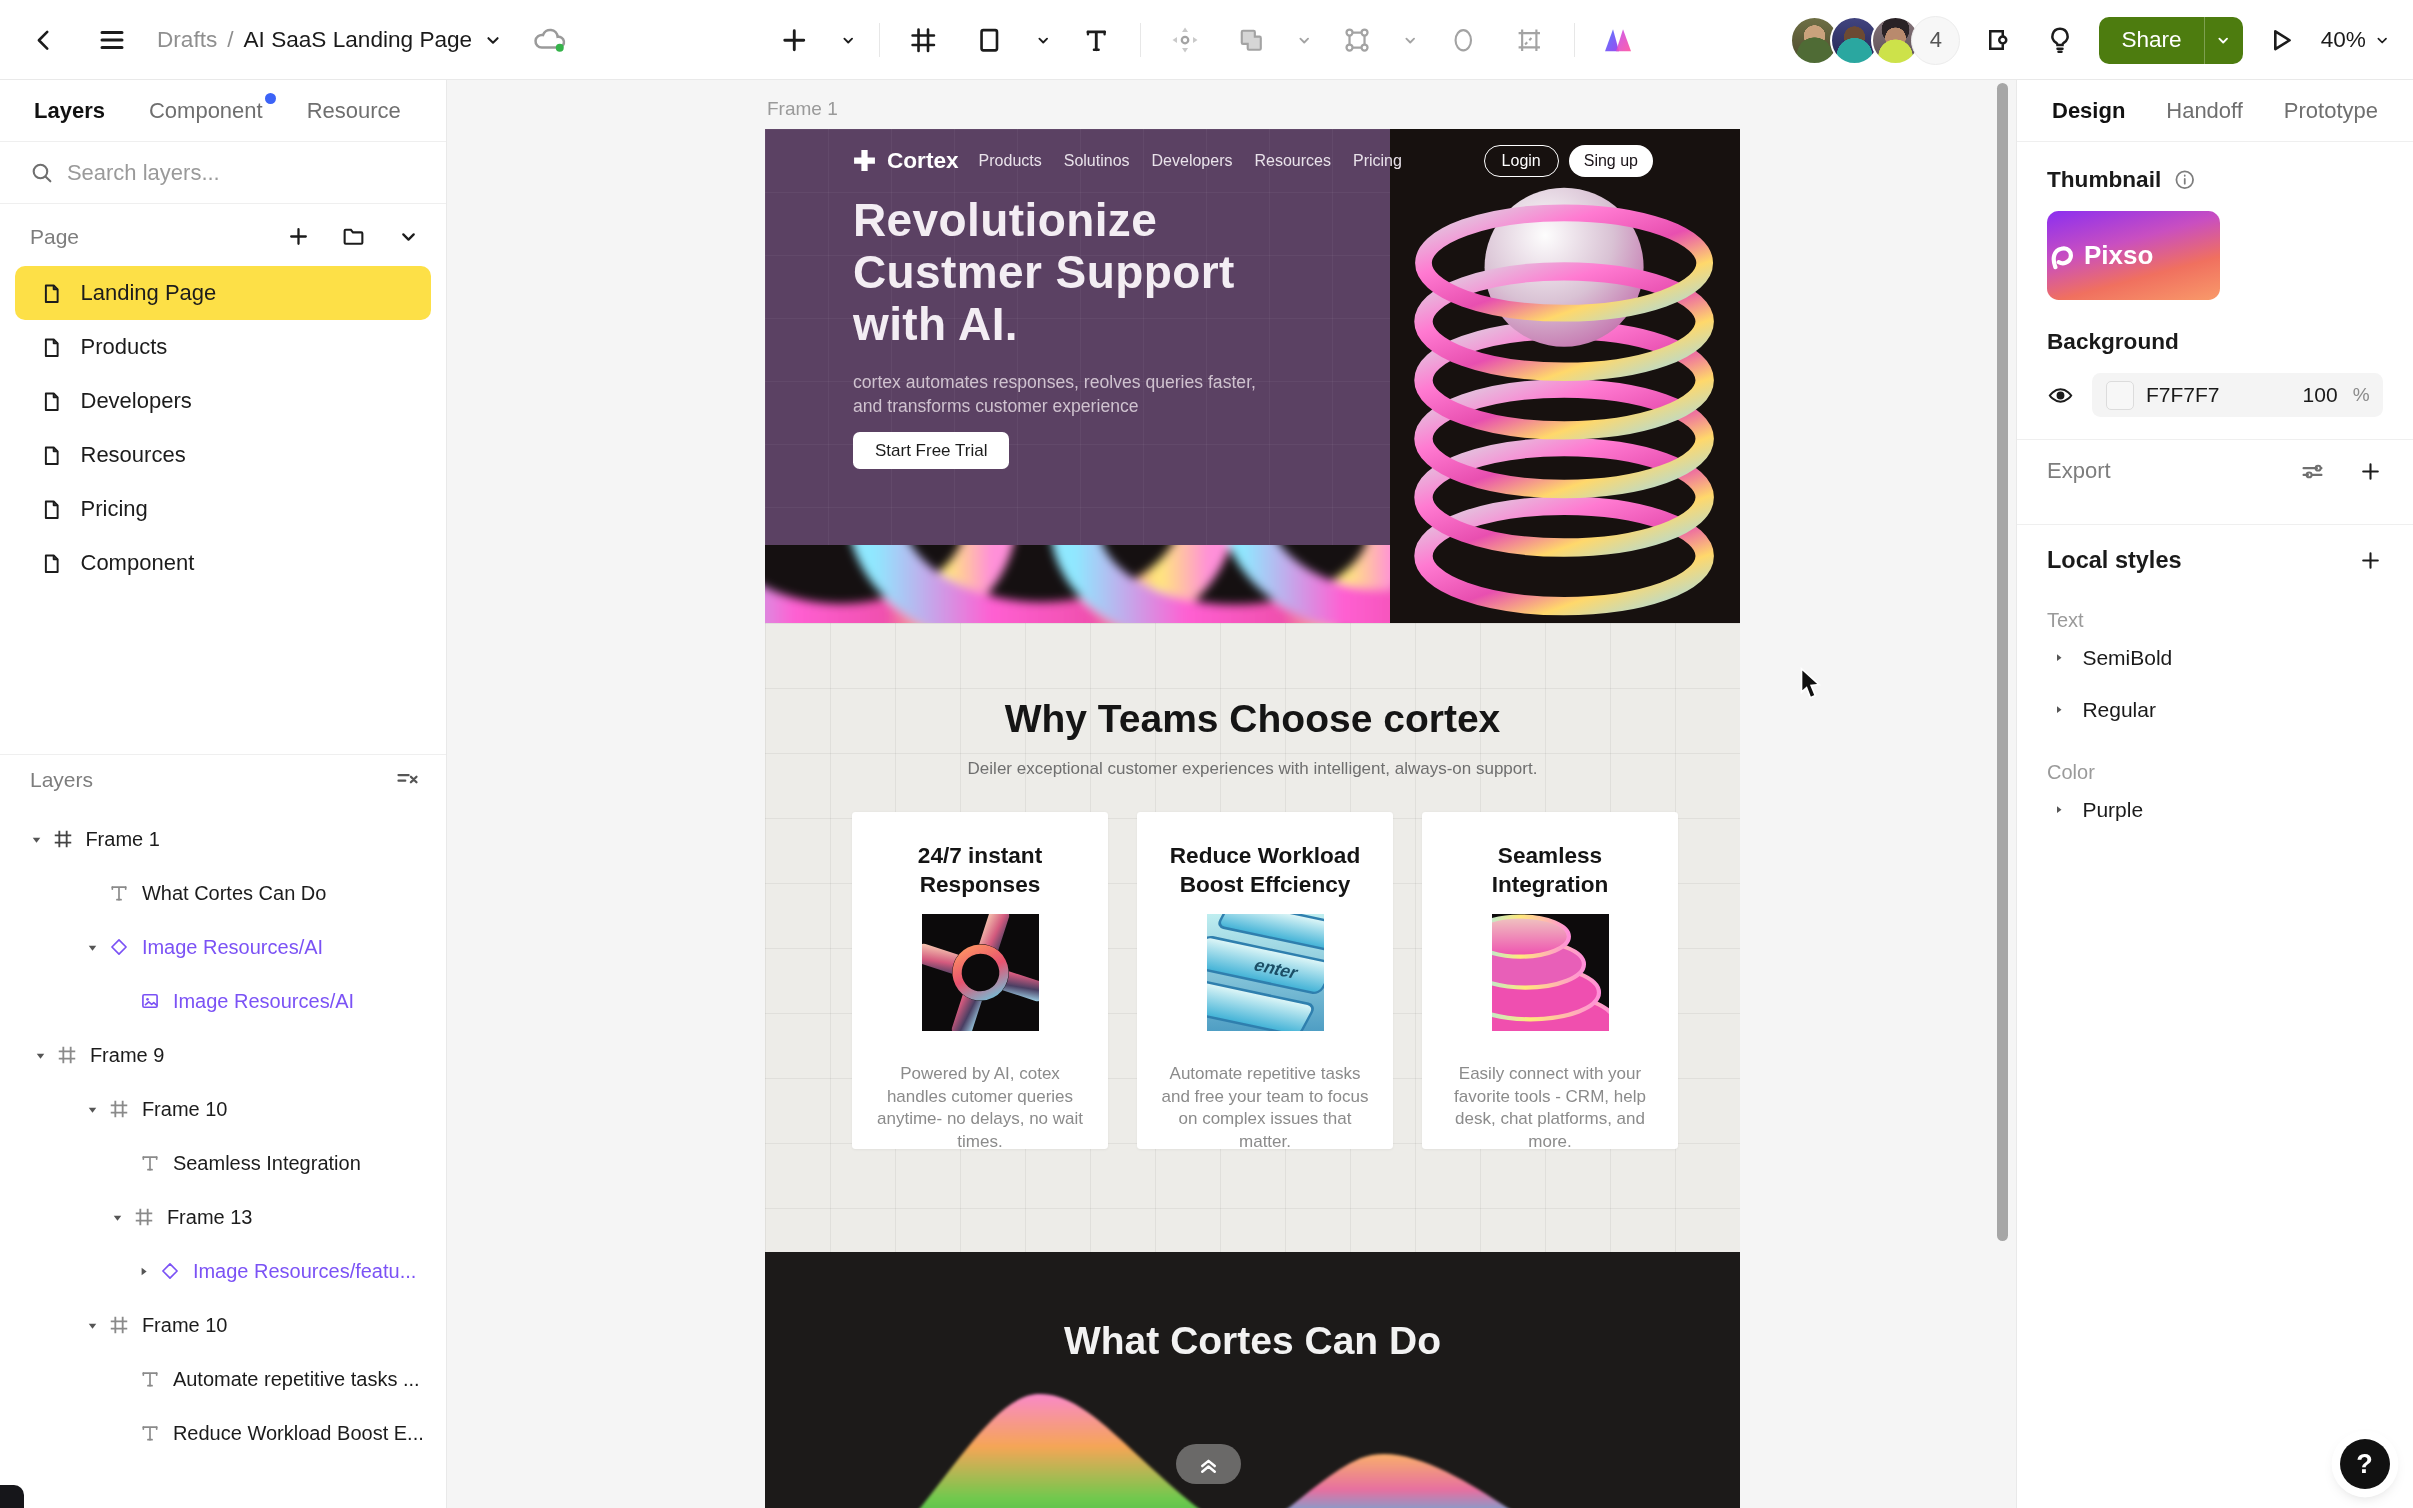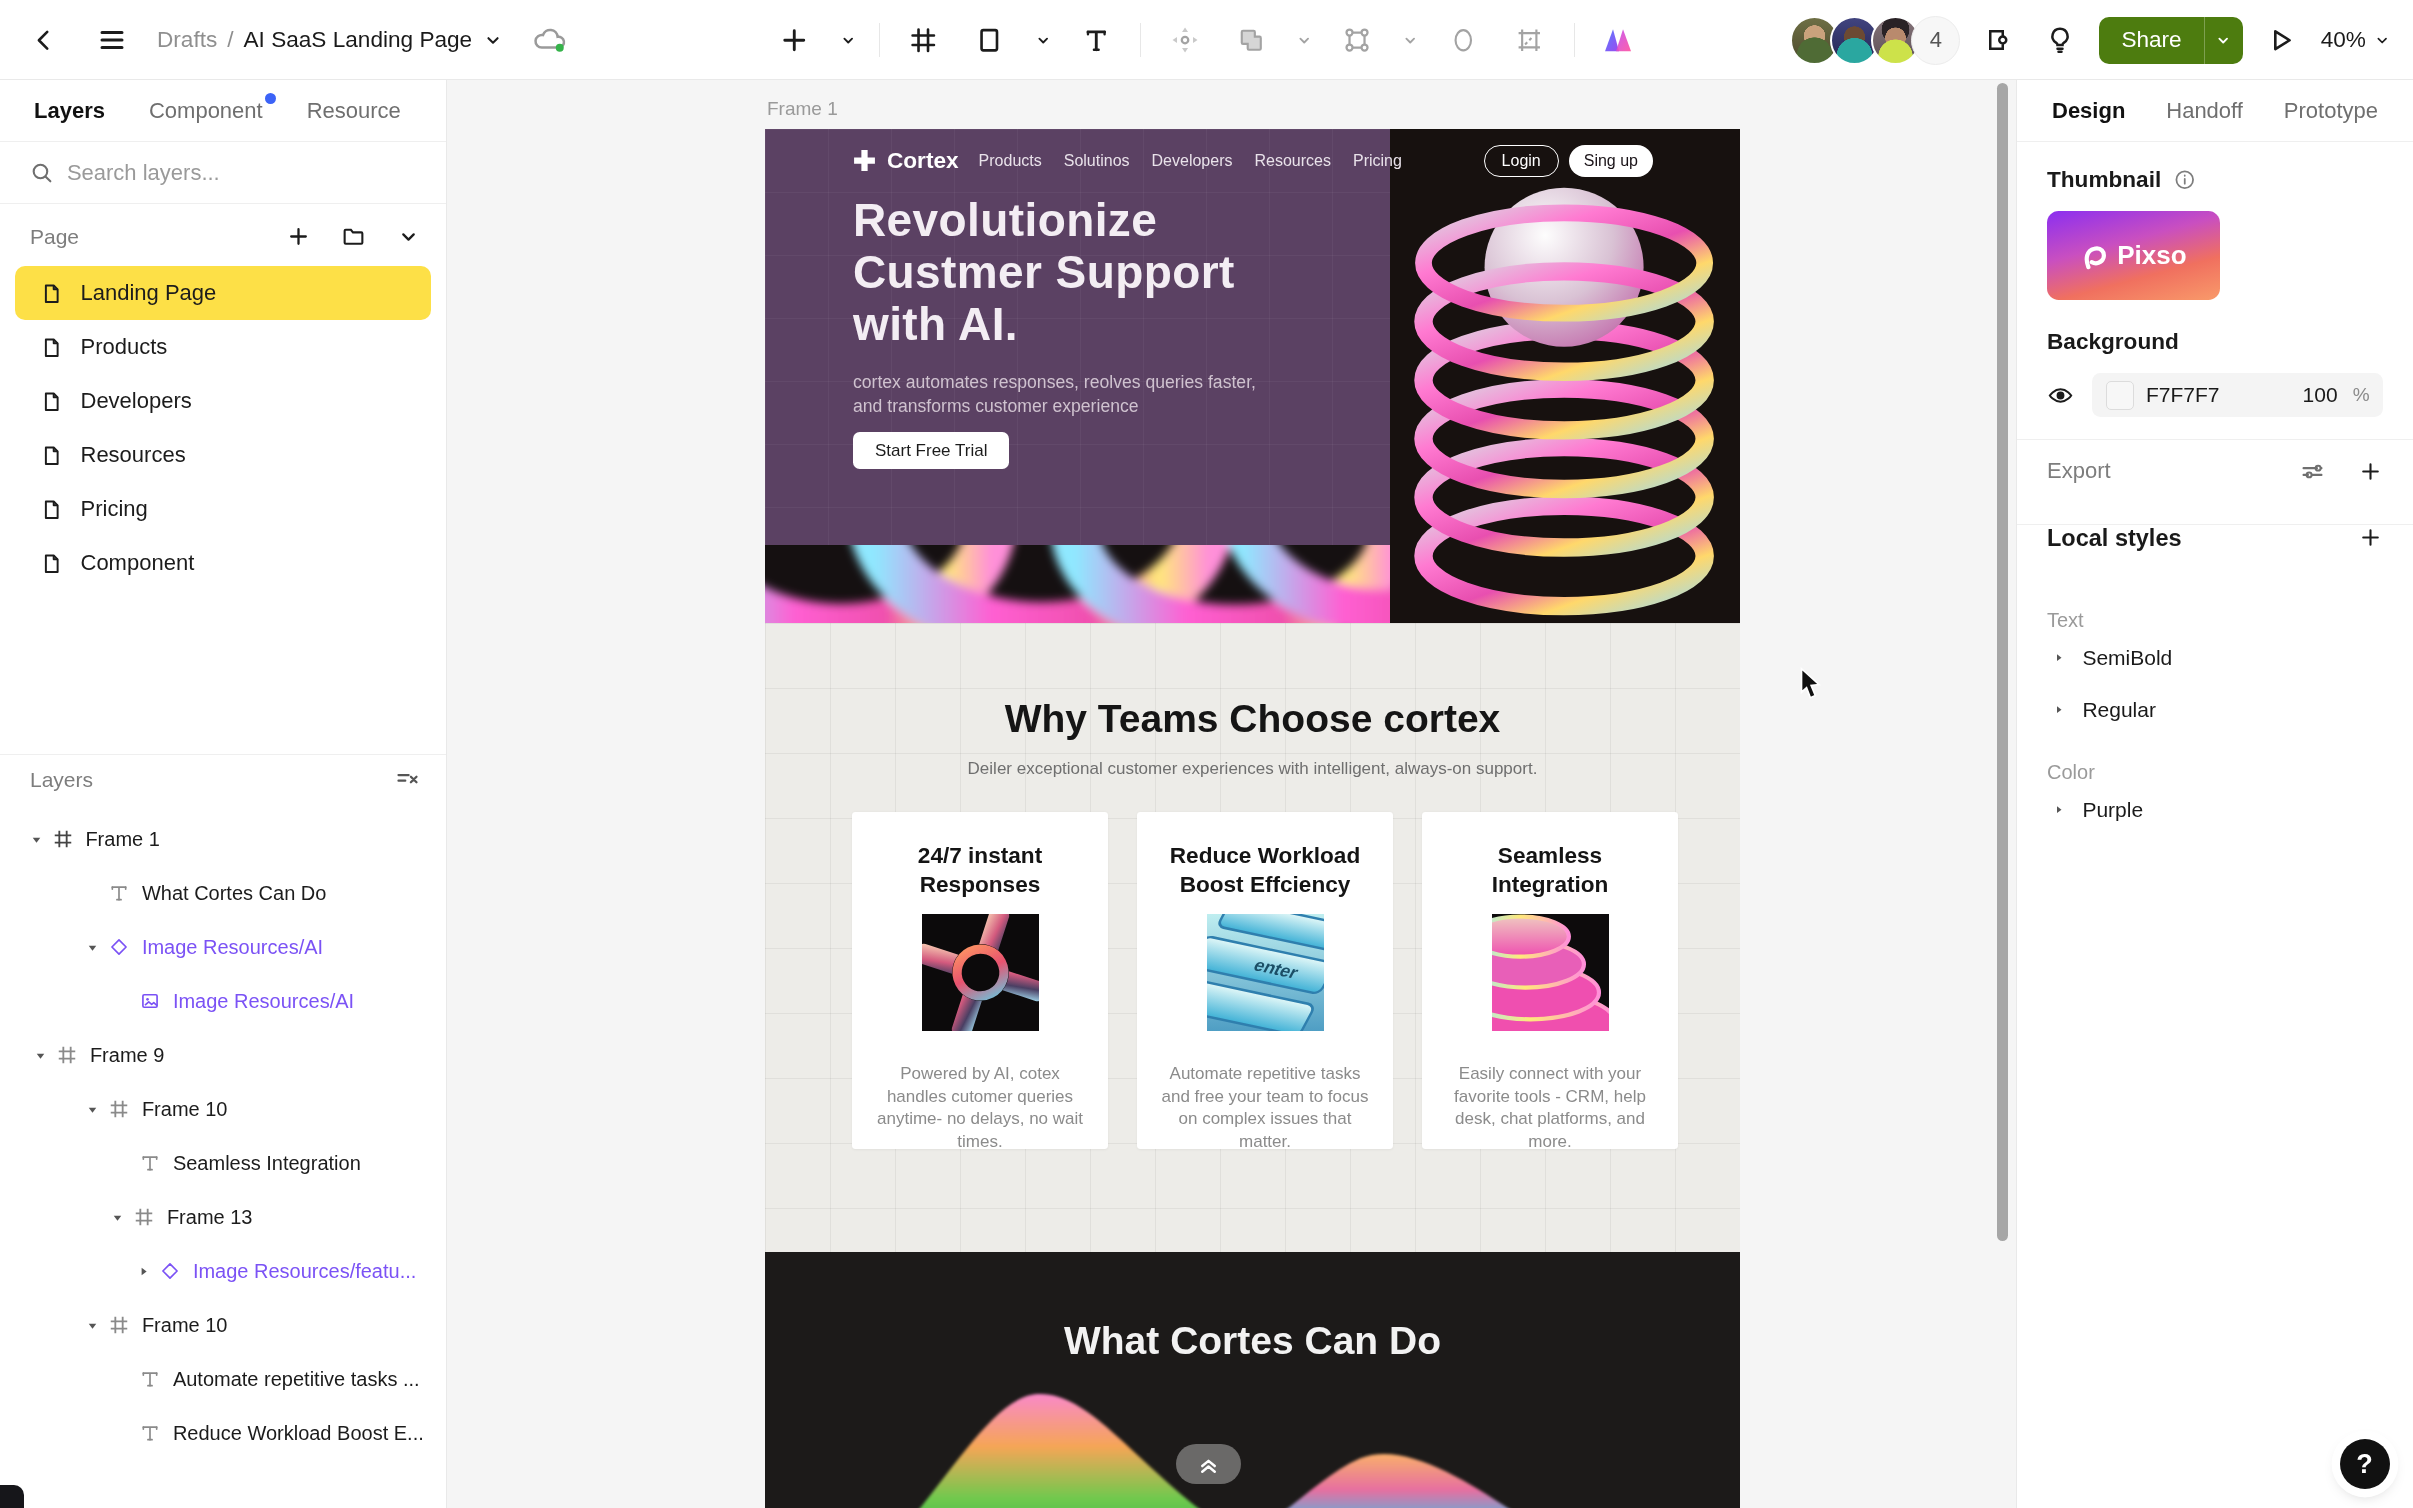--- a/index.html
+++ b/index.html
@@ -68,34 +68,34 @@
   .right-panel { position:absolute; right:0; top:80px; width:397px; height:1429px; background:#fff;
     border-left:0.8px solid #e9e9e9; z-index:40; }
   .rp-tabs { display:flex; align-items:center; justify-content:space-between; height:62px; padding:0 35px; border-bottom:0.8px solid #efefef;text-align:center; }
   .rp-tab { font-size:22px; color:#6f6f6f; }
   .rp-tab.active { color:#111; font-weight:700; }
   .rp-section { padding:0 30px; }
   .thumb-label-row { display:flex; align-items:center; gap:11.7px; margin-top:25px; }
   .rp-label { font-size:22.6px; font-weight:700; color:#1a1a1a; }
   .pixso-thumb { margin-top:18.4px; width:173px; height:89px; border-radius:11.7px; position:relative; overflow:hidden;
     background:linear-gradient(165deg,#8b2ff0 0%,#c94fc0 38%,#f0705f 68%,#f99a6a 100%); }
-  .pixso-inner { position:absolute; inset:0; display:flex; align-items:center; justify-content:center; gap:8.4px;
+  .pixso-inner { position:absolute; inset:0; display:flex; align-items:center; gap:8.4px;
     color:#fff; font-size:26px; font-weight:700; }
   .bg-label { margin-top:28.5px; }
   .bg-row { display:flex; align-items:center; gap:18.4px; margin-top:18.4px; }
   .bg-pill { flex:1; display:flex; align-items:center; height:44px; background:#f4f4f4; border-radius:8.4px; padding:0 13.4px; gap:11.7px; }
   .bg-swatch { width:28.5px; height:28.5px; border-radius:5px; background:#f7f7f7; border:1.7px solid #dcdcdc; }
   .bg-hex { font-size:21px; color:#1a1a1a; flex:1; }
   .bg-opacity { font-size:21px; color:#1a1a1a; }
   .bg-unit { font-size:19px; color:#8a8a8a; margin-left:3.4px; }
   .rp-row { display:flex; align-items:center; height:62px; }
   .rp-row-label-gray { font-size:22px; color:#7d7d7d; flex:1; }
   .rp-row-icons { display:flex; gap:32px; align-items:center; }
   .rp-divider { height:0.8px; background:#efefef; margin:22px -30px 0 -30px; }
-  .local-row { display:flex; align-items:flex-start; height:72px;gap:38px; }
+  .local-row { display:flex; align-items:center; height:72px;gap:38px; }
   .local-label { font-size:23.5px; font-weight:700; color:#1a1a1a; flex:1; }
   .group-label { font-size:20px; color:#9a9a9a; margin-top:11.7px; }
   .style-row { display:flex; align-items:center; gap:17px; height:52px; padding-left:5px; font-size:21px; color:#1a1a1a; }
   .help-fab { position:absolute; right:23.5px; bottom:20px; width:50px; height:50px; border-radius:50%; background:#111;
     display:flex; align-items:center; justify-content:center; color:#fff; font-size:27px; font-weight:700;
     box-shadow:0 0 0 8.4px #fff, 0 5px 15px rgba(0,0,0,.25); }
 
   
   .canvas { position:absolute; left:447px; top:80px; width:1570px; height:1429px; background:#f5f5f5; overflow:hidden; }
   .frame-label { position:absolute; left:320px; top:18.4px; font-size:19px; color:#9a9a9a; }

